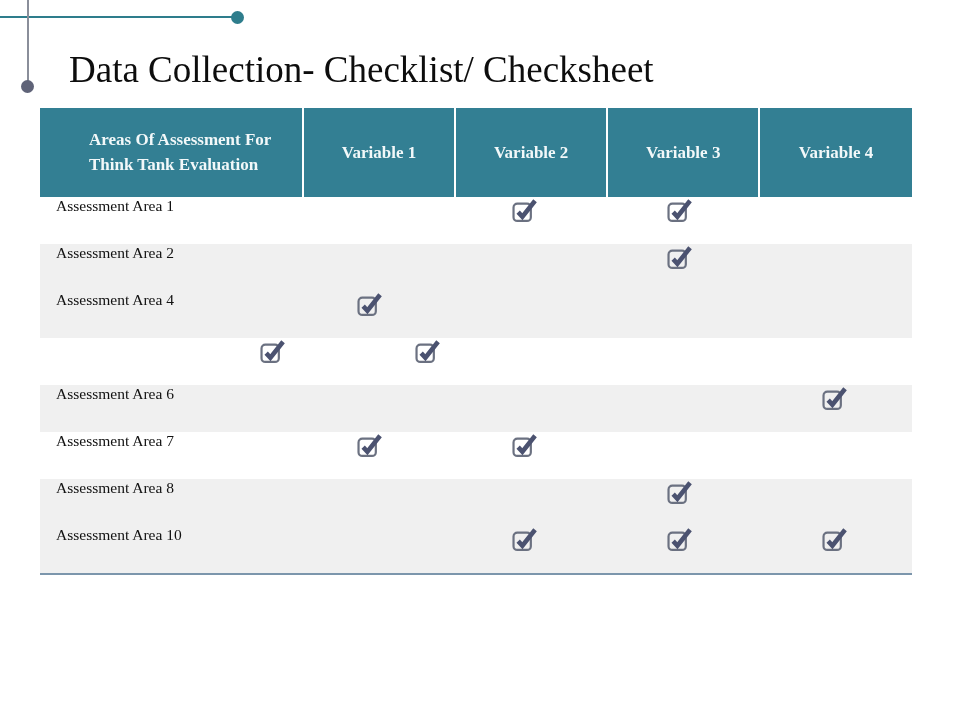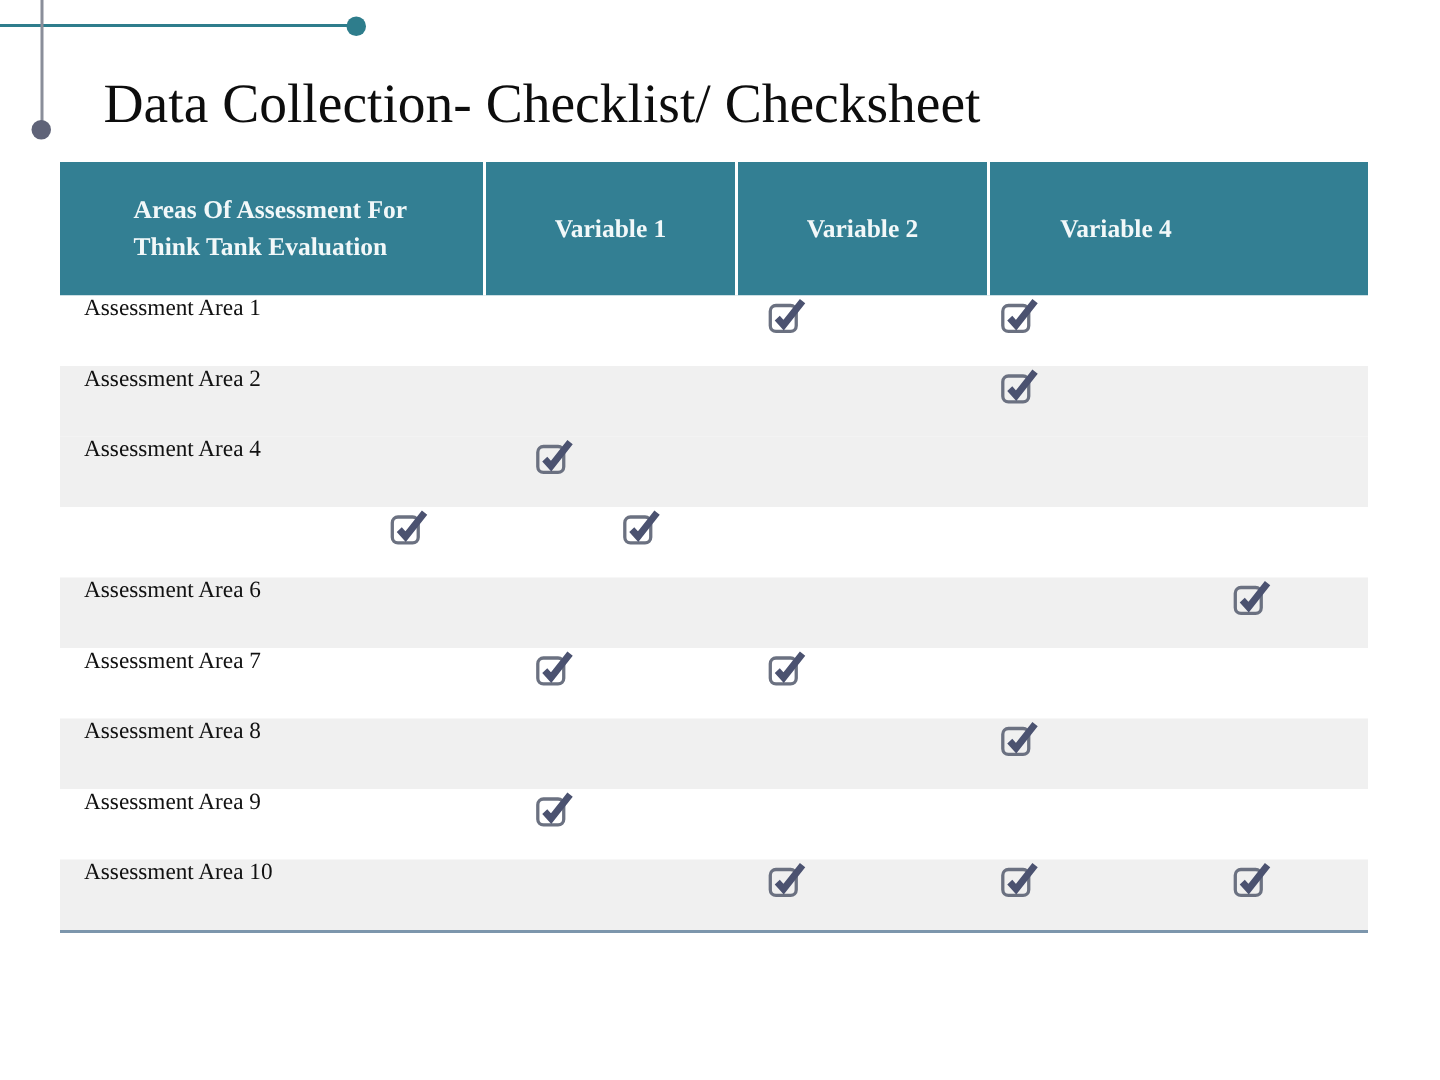--- a/index.html
+++ b/index.html
@@ -66,20 +66,21 @@
 <div class="decor-vline"></div>
 <div class="decor-vdot"></div>
 
 <h1 class="slide-title" style="margin:12px;font-weight:normal;">Data Collection- Checklist/ Checksheet</h1>
 
 <div class="checklist-table">
   <div class="thead">
     <div class="th th-area">Areas Of Assessment For Think Tank Evaluation</div>
     <div class="th th-var">Variable 1</div>
     <div class="th th-var">Variable 2</div>
+    <div class="th th-var">Variable 3</div>
     <div class="th th-var last">Variable 4</div>
   </div>
 
   <div class="row">
     <div class="cell-label">Assessment Area 1</div>
     <div class="cell-check"></div>
     <div class="cell-check">
         <span class="cbx">
           <svg>
             <use href="#cbx-sym"></use>
@@ -185,33 +186,20 @@
     <div class="cell-check">
         <span class="cbx">
           <svg>
             <use href="#cbx-sym"></use>
           </svg>
         </span>
       </div>
     <div class="cell-check"></div>
   </div>
 
-  <div class="row">
-    <div class="cell-label">Assessment Area 9</div>
-    <div class="cell-check">
-        <span class="cbx">
-          <svg>
-            <use href="#cbx-sym"></use>
-          </svg>
-        </span>
-      </div>
-    <div class="cell-check"></div>
-    <div class="cell-check"></div>
-    <div class="cell-check"></div>
-  </div>
 
   <div class="row alt">
     <div class="cell-label">Assessment Area 10</div>
     <div class="cell-check"></div>
     <div class="cell-check">
         <span class="cbx">
           <svg>
             <use href="#cbx-sym"></use>
           </svg>
         </span>

